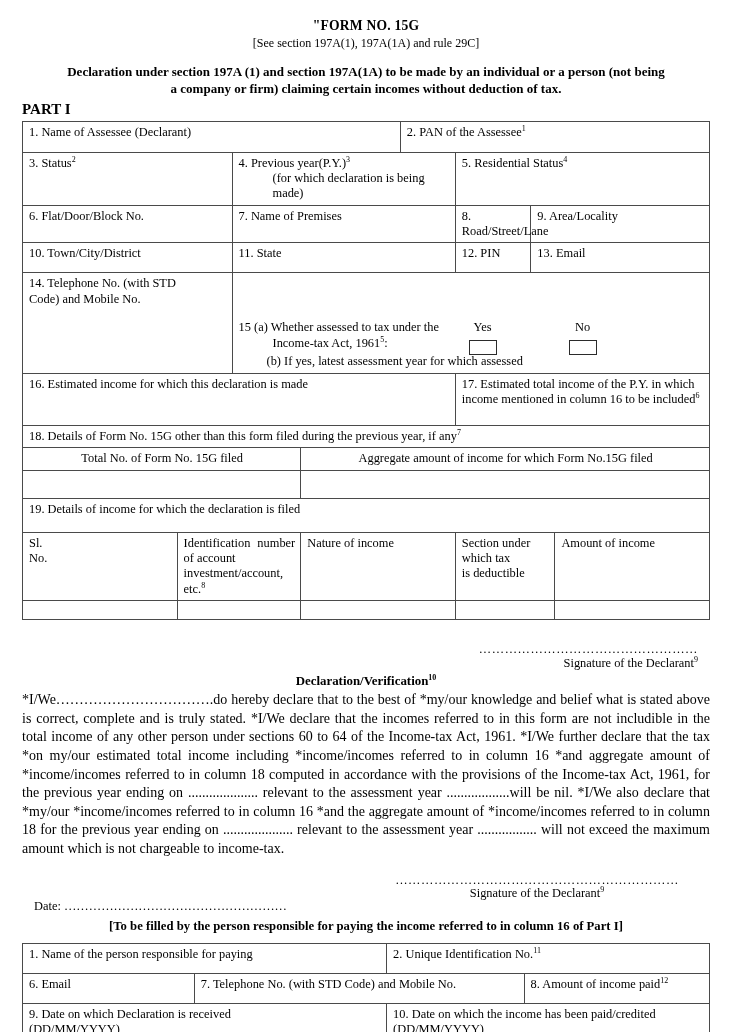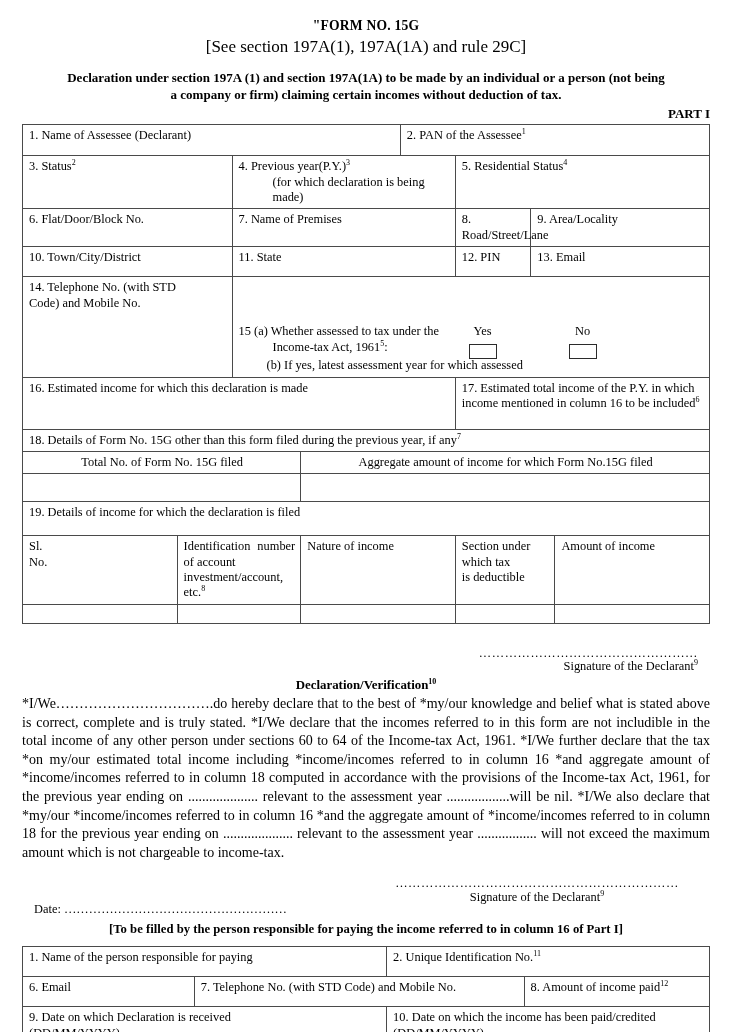--- a/index.html
+++ b/index.html
@@ -21,34 +21,34 @@
   
   .form-title {
     text-align: center;
     font-weight: bold;
     font-size: 13.6px;
     letter-spacing: .2px;
     margin: 4px 0 1px 0;
   }
   .form-subtitle {
     text-align: center;
-    font-size: 17px;
+    font-size: 12px;
     margin: 0 0 13px 0;
   }
   .decl-head {
     text-align: center;
     font-weight: bold;
     font-size: 13px;
     line-height: 1.3;
     margin: 0 14px 2px 14px;
   }
   .part-head {
-    text-align: right;
+    text-align: left;
     font-weight: bold;
-    font-size: 13px;
+    font-size: 15px;
     margin: 1px 0 2px 0;
   }
 
   
   table.grid {
     width: 100%;
     border-collapse: collapse;
     table-layout: fixed;
   }
   table.grid td {

